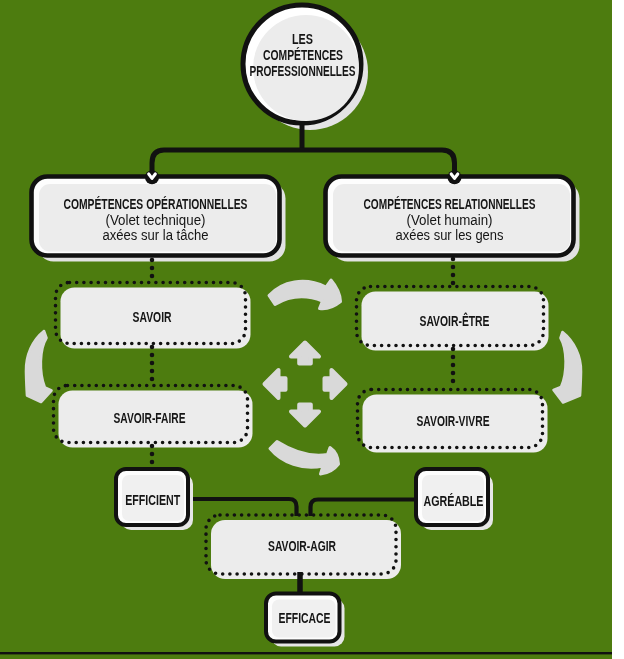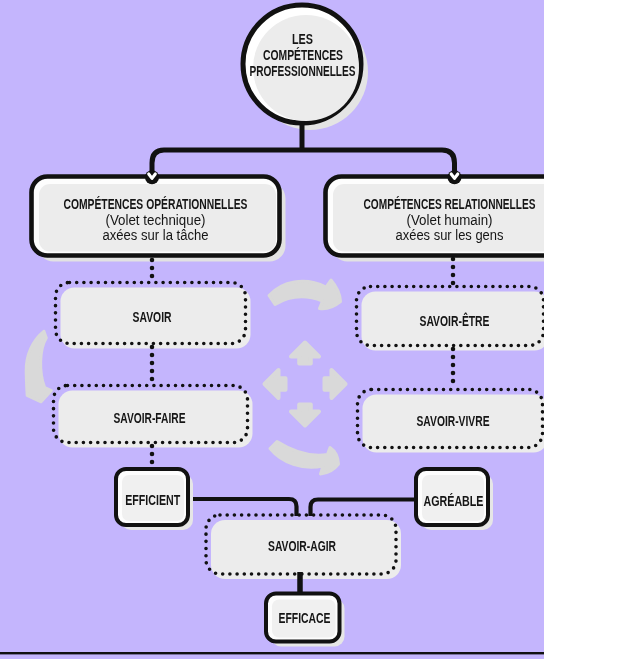--- a/index.html
+++ b/index.html
@@ -1,16 +1,16 @@
 <!DOCTYPE html>
 <html><head>
 <meta charset="utf-8">
 <style>
   html,body{margin:0;padding:0;background:#fff;}
-  #page{position:relative;width:544px;height:659px;overflow:hidden;background:#c4b5fd;
+  #page{position:relative;width:612px;height:659px;overflow:hidden;background:#4d7c0f;
         font-family:"Liberation Sans",sans-serif;}
   svg{position:absolute;left:0;top:0;}
   text{fill:#151515;}
 </style>
 </head>
 <body>
 <div id="page">
 <svg width="624" height="659" viewBox="0 0 624 659">
 
   <g fill="#d9d9d9" stroke="#d9d9d9" stroke-linejoin="round" stroke-linecap="round">

